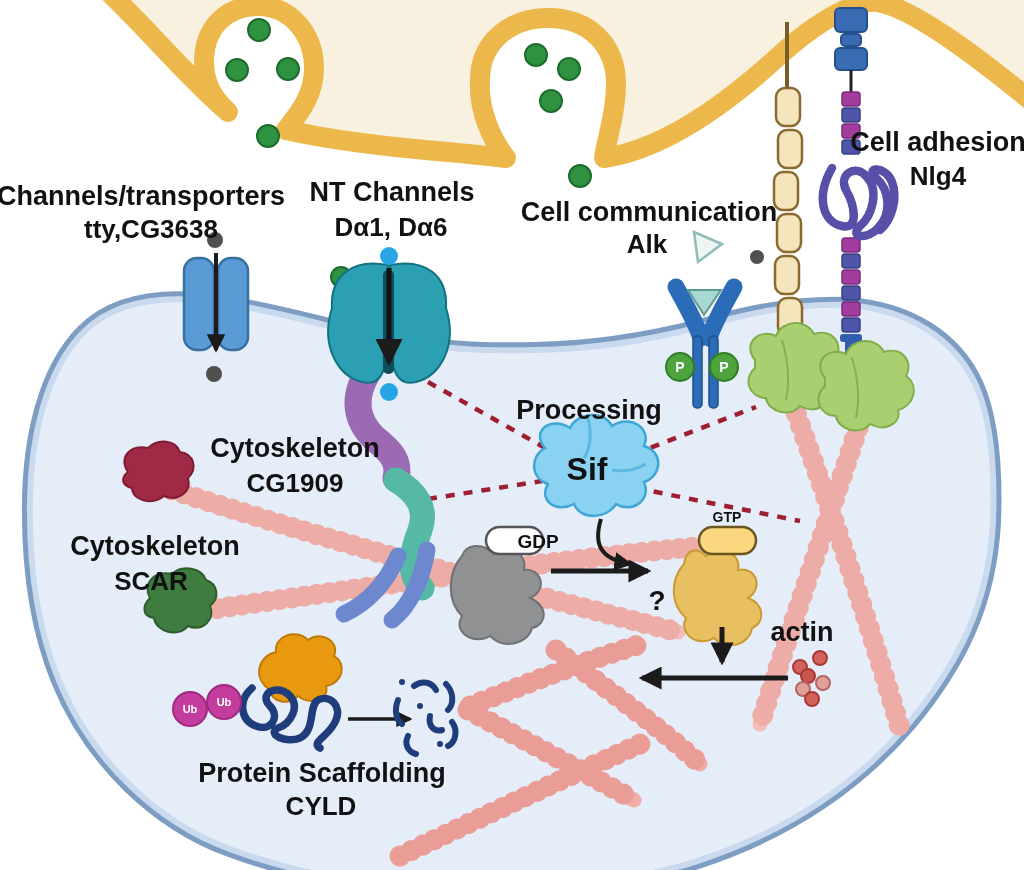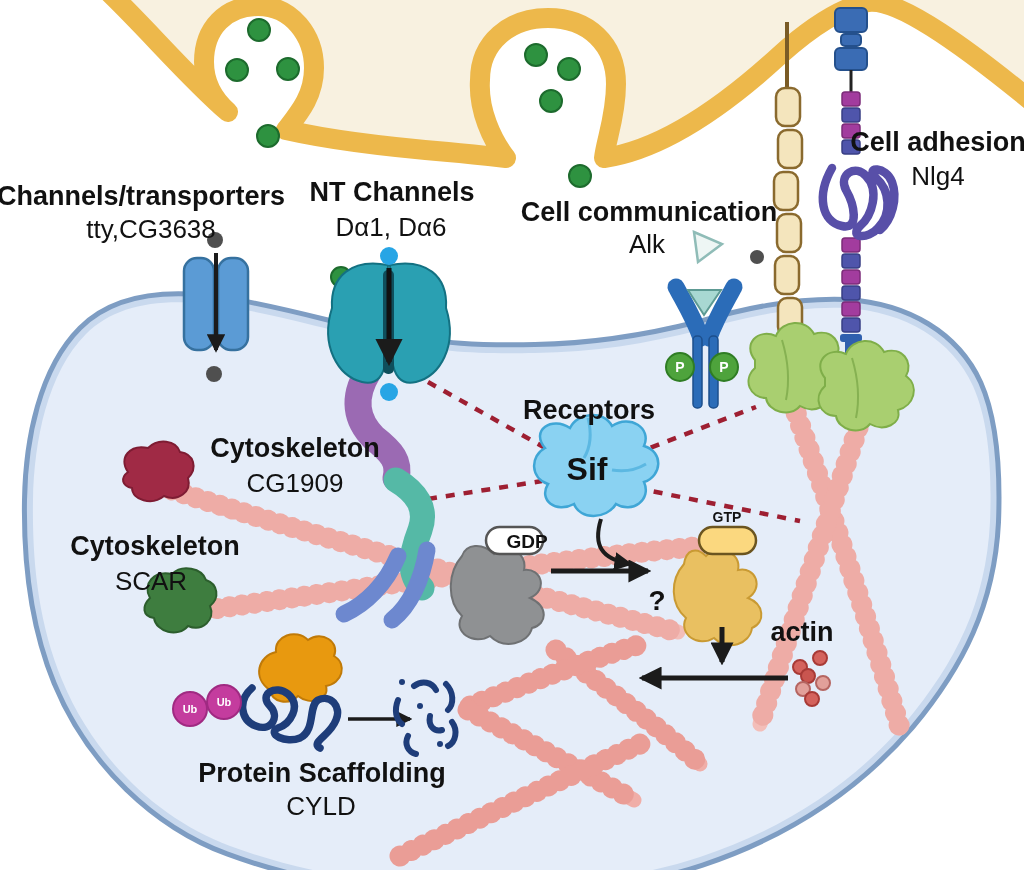--- a/index.html
+++ b/index.html
@@ -1,20 +1,20 @@
 <!DOCTYPE html>
 <html><head>
 <meta charset="utf-8">
 <style>
   html,body{margin:0;padding:0;background:#fff;}
   .stage{position:relative;width:1024px;height:870px;background:#ffffff;overflow:hidden;
          font-family:"Liberation Sans",sans-serif;}
   .stage svg{position:absolute;left:0;top:0;}
   .lbl{position:absolute;transform:translate(-50%,-50%);color:#111;white-space:nowrap;
-       font-family:"Liberation Sans",sans-serif;line-height:1;}
+       font-family:"Liberation Sans",sans-serif;line-height:1;font-weight:bold;}
   .b{font-weight:bold;}
   .t27{font-size:27px;}
   .t26{font-size:26px;}
   .white{color:#fff;}
 </style>
 </head>
 <body>
 
 <div class="stage">
 
@@ -261,29 +261,29 @@
 
 <div class="lbl b t27" style="left:938px;top:142px">Cell adhesion</div>
 <div class="lbl t26" style="left:938px;top:176px">Nlg4</div>
 
 <div class="lbl b t27" style="left:295px;top:448px">Cytoskeleton</div>
 <div class="lbl t26" style="left:295px;top:483px">CG1909</div>
 
 <div class="lbl b t27" style="left:155px;top:546px">Cytoskeleton</div>
 <div class="lbl t26" style="left:151px;top:581px">SCAR</div>
 
-<div class="lbl b t27" style="left:589px;top:410px">Receptors</div>
+<div class="lbl b t27" style="left:589px;top:410px">Processing</div>
 <div class="lbl b" style="left:587px;top:469px;font-size:32px">Sif</div>
 
 <div class="lbl b t27" style="left:322px;top:773px">Protein Scaffolding</div>
 <div class="lbl t26" style="left:321px;top:806px">CYLD</div>
 
 <div class="lbl b t27" style="left:802px;top:632px">actin</div>
 
-<div class="lbl b" style="left:527px;top:541px;font-size:19px">GDP</div>
+<div class="lbl b" style="left:538px;top:541px;font-size:19px">GDP</div>
 <div class="lbl b" style="left:727px;top:517px;font-size:14px">GTP</div>
 <div class="lbl" style="left:657px;top:601px;font-size:28px;font-weight:600">?</div>
 
 <div class="lbl b white" style="left:190px;top:709px;font-size:11px">Ub</div>
 <div class="lbl b white" style="left:224px;top:702px;font-size:11px">Ub</div>
 
 <div class="lbl b white" style="left:680px;top:367px;font-size:14px">P</div>
 <div class="lbl b white" style="left:724px;top:367px;font-size:14px">P</div>
 
 </div>

